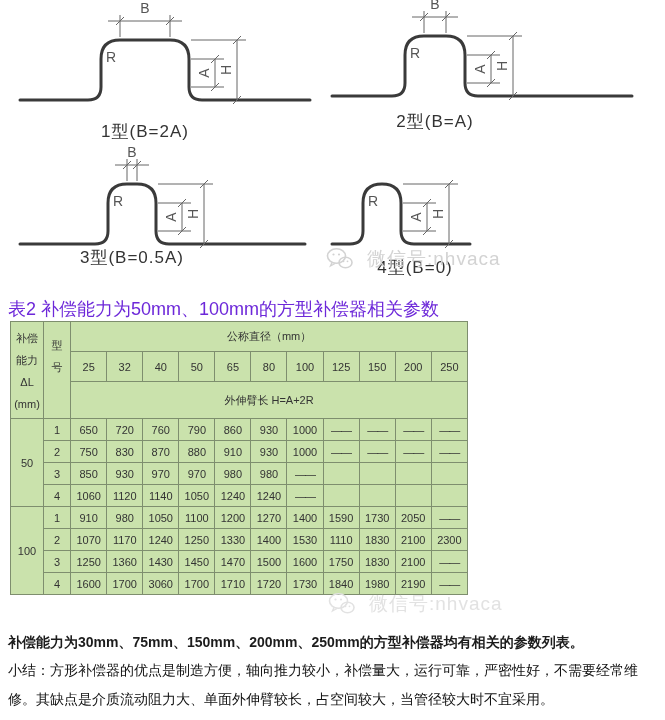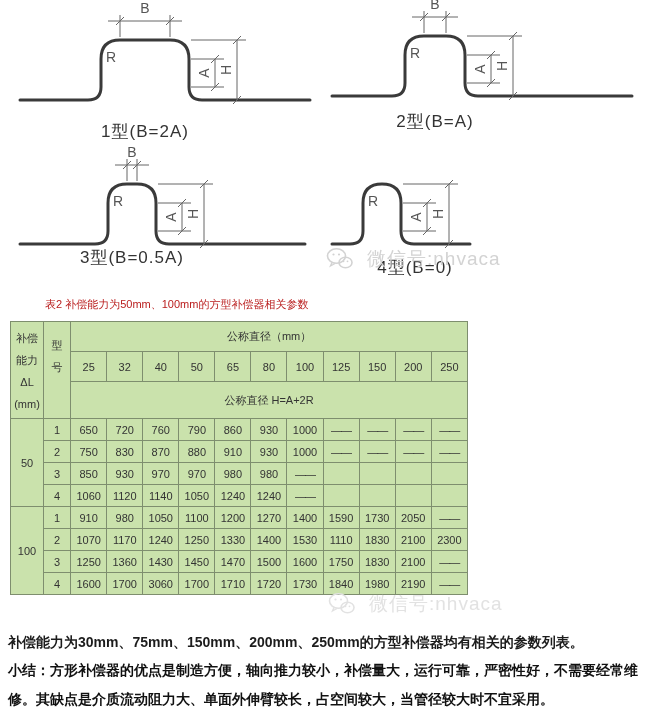--- a/index.html
+++ b/index.html
@@ -9,21 +9,21 @@
   }
   
   .diagram-cell{position:absolute;width:332px;height:145px;}
   .diagram-cell svg{display:block;}
   .diagram-label{
     position:absolute;width:170px;text-align:center;font-size:17px;color:#333;
     letter-spacing:1px;white-space:nowrap;
   }
   .dim{font-size:14px;fill:#555;stroke:none;font-family:"Liberation Sans","DejaVu Sans",sans-serif;}
   
-  .table-title{position:absolute;left:8px;top:297px;font-size:11px;color:#b91c1c;margin-left:37px;}
+  .table-title{position:absolute;left:8px;top:297px;font-size:18px;color:#6d28d9;}
   .table-wrap{position:absolute;left:10px;top:321px;}
   table{border-collapse:collapse;table-layout:fixed;width:458px;}
   td,th{
     border:1px solid #7e8e6e;background:#cae2ac;font-size:11px;font-weight:400;
     color:#333;text-align:center;padding:0;overflow:hidden;
   }
   th.hdr-left,th.hdr-model{vertical-align:top;padding-top:5px;line-height:22px;}
   th.hdr-left span,th.hdr-model span{display:block;}
   td.cap{font-size:11px;}
   .dash{letter-spacing:-1px;}
@@ -31,21 +31,21 @@
   .watermark{
     position:absolute;display:flex;align-items:center;gap:14px;
     font-size:19px;letter-spacing:1px;white-space:nowrap;z-index:5;
   }
   .wm-1{left:326px;top:246px;color:#d3d3d3;}
   .wm-2{left:328px;top:591px;color:#e2e2e2;}
   
   .note-1{position:absolute;left:8px;top:634px;font-size:14px;color:#1c1c1c;font-weight:bold;}
   .note-2{
     position:absolute;left:8px;top:656px;width:652px;font-size:14px;
-    font-weight:700;color:#111;line-height:29px;
+    font-weight:400;color:#111;line-height:29px;
   }
 </style>
 </head>
 <body>
 
 <div class="page">
 
   <div id="diagrams">
       <div class="diagram-cell" style="left: 10px; top: 2px;">
         <svg width="320" height="112" viewBox="0 0 320 112">
@@ -186,21 +186,21 @@
             <th>50</th>
             <th>65</th>
             <th>80</th>
             <th>100</th>
             <th>125</th>
             <th>150</th>
             <th>200</th>
             <th>250</th>
           </tr>
           <tr style="height:37px">
-            <th colspan="11">公称直径 H=A+2R</th>
+            <th colspan="11">外伸臂长 H=A+2R</th>
           </tr>
           <tr style="height:22px">
             <td class="cap" rowspan="4">50</td>
             <td>1</td>
             <td class="">650</td>
             <td class="">720</td>
             <td class="">760</td>
             <td class="">790</td>
             <td class="">860</td>
             <td class="">930</td>

